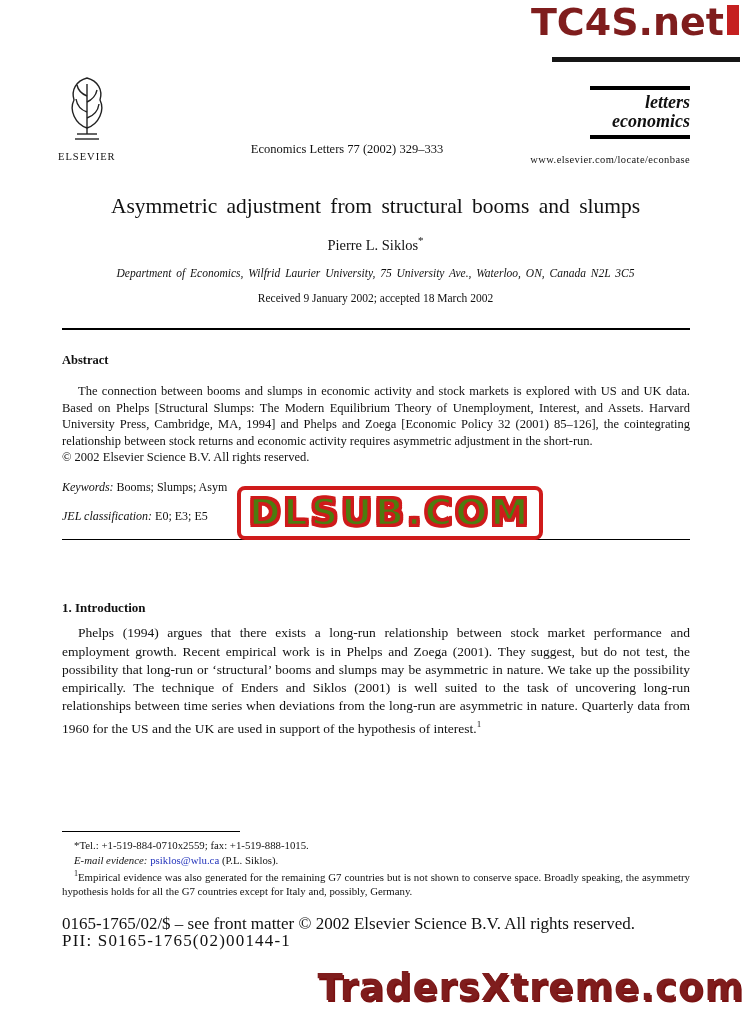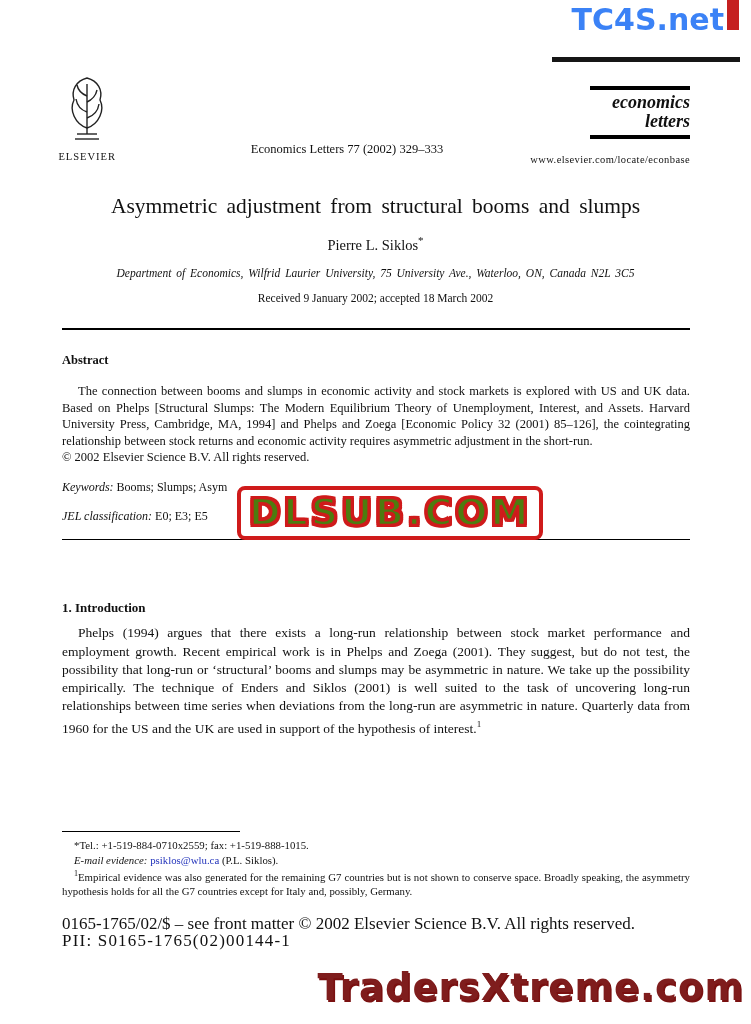--- a/index.html
+++ b/index.html
@@ -5,27 +5,27 @@
   * { margin:0; padding:0; box-sizing:border-box; }
   html,body { background:#ffffff; }
   .page {
     position:relative; width:751px; height:1024px; background:#ffffff;
     overflow:hidden; font-family:"Liberation Serif","DejaVu Serif",serif; color:#111;
   }
   
   .tc4s {
     position:absolute; top:0; right:12px;
     font-family:"DejaVu Sans","Liberation Sans",sans-serif;
-    font-weight:bold; font-size:30px; color:#3b82f6; white-space:nowrap;
+    font-weight:bold; font-size:38px; color:#7f1d1d; white-space:nowrap;
   }
   .tc4s-block { display:inline-block; width:12px; height:30px; background:#c52020; margin-left:3px; }
   .tc4s-bar { position:absolute; top:57px; right:11px; width:188px; height:5px; background:#161616; }
 
   
-  .logo { position:absolute; left:58px; top:72px; width:58px; text-align:right; }
+  .logo { position:absolute; left:58px; top:72px; width:58px; text-align:left; }
   .logo svg { display:block; margin:0 auto; }
   .logo-text { font-size:10.5px; letter-spacing:1px; margin-top:3px; }
 
   .citation { position:absolute; top:142px; left:147px; width:400px; text-align:center; font-size:12.5px; }
 
   
   .jblock { position:absolute; top:86px; right:61px; width:200px; text-align:right; }
   .jbar { height:4px; background:#000; width:100px; margin-left:auto; }
   .jname { font-style:italic; font-weight:bold; font-size:18px; line-height:19px; padding:3px 0 4px; }
   .jurl { margin-top:15px; font-size:10.5px; letter-spacing:0.4px; }
@@ -106,22 +106,22 @@
       </svg>
     </span>
     <div class="logo-text">ELSEVIER</div>
   </div>
 
   <div class="citation">Economics Letters 77 (2002) 329–333</div>
 
   <div class="jblock">
     <div class="jbar"></div>
     <div class="jname">
+      <div>letters</div>
       <div>economics</div>
-      <div>letters</div>
     </div>
     <div class="jbar"></div>
     <div class="jurl">www.elsevier.com/locate/econbase</div>
   </div>
 
   <div class="title">Asymmetric adjustment from structural booms and slumps</div>
   <div class="author">
     <span>Pierre L. Siklos</span><sup>*</sup>
   </div>
   <div class="affil">Department of Economics, Wilfrid Laurier University, 75 University Ave., Waterloo, ON, Canada N2L 3C5</div>

